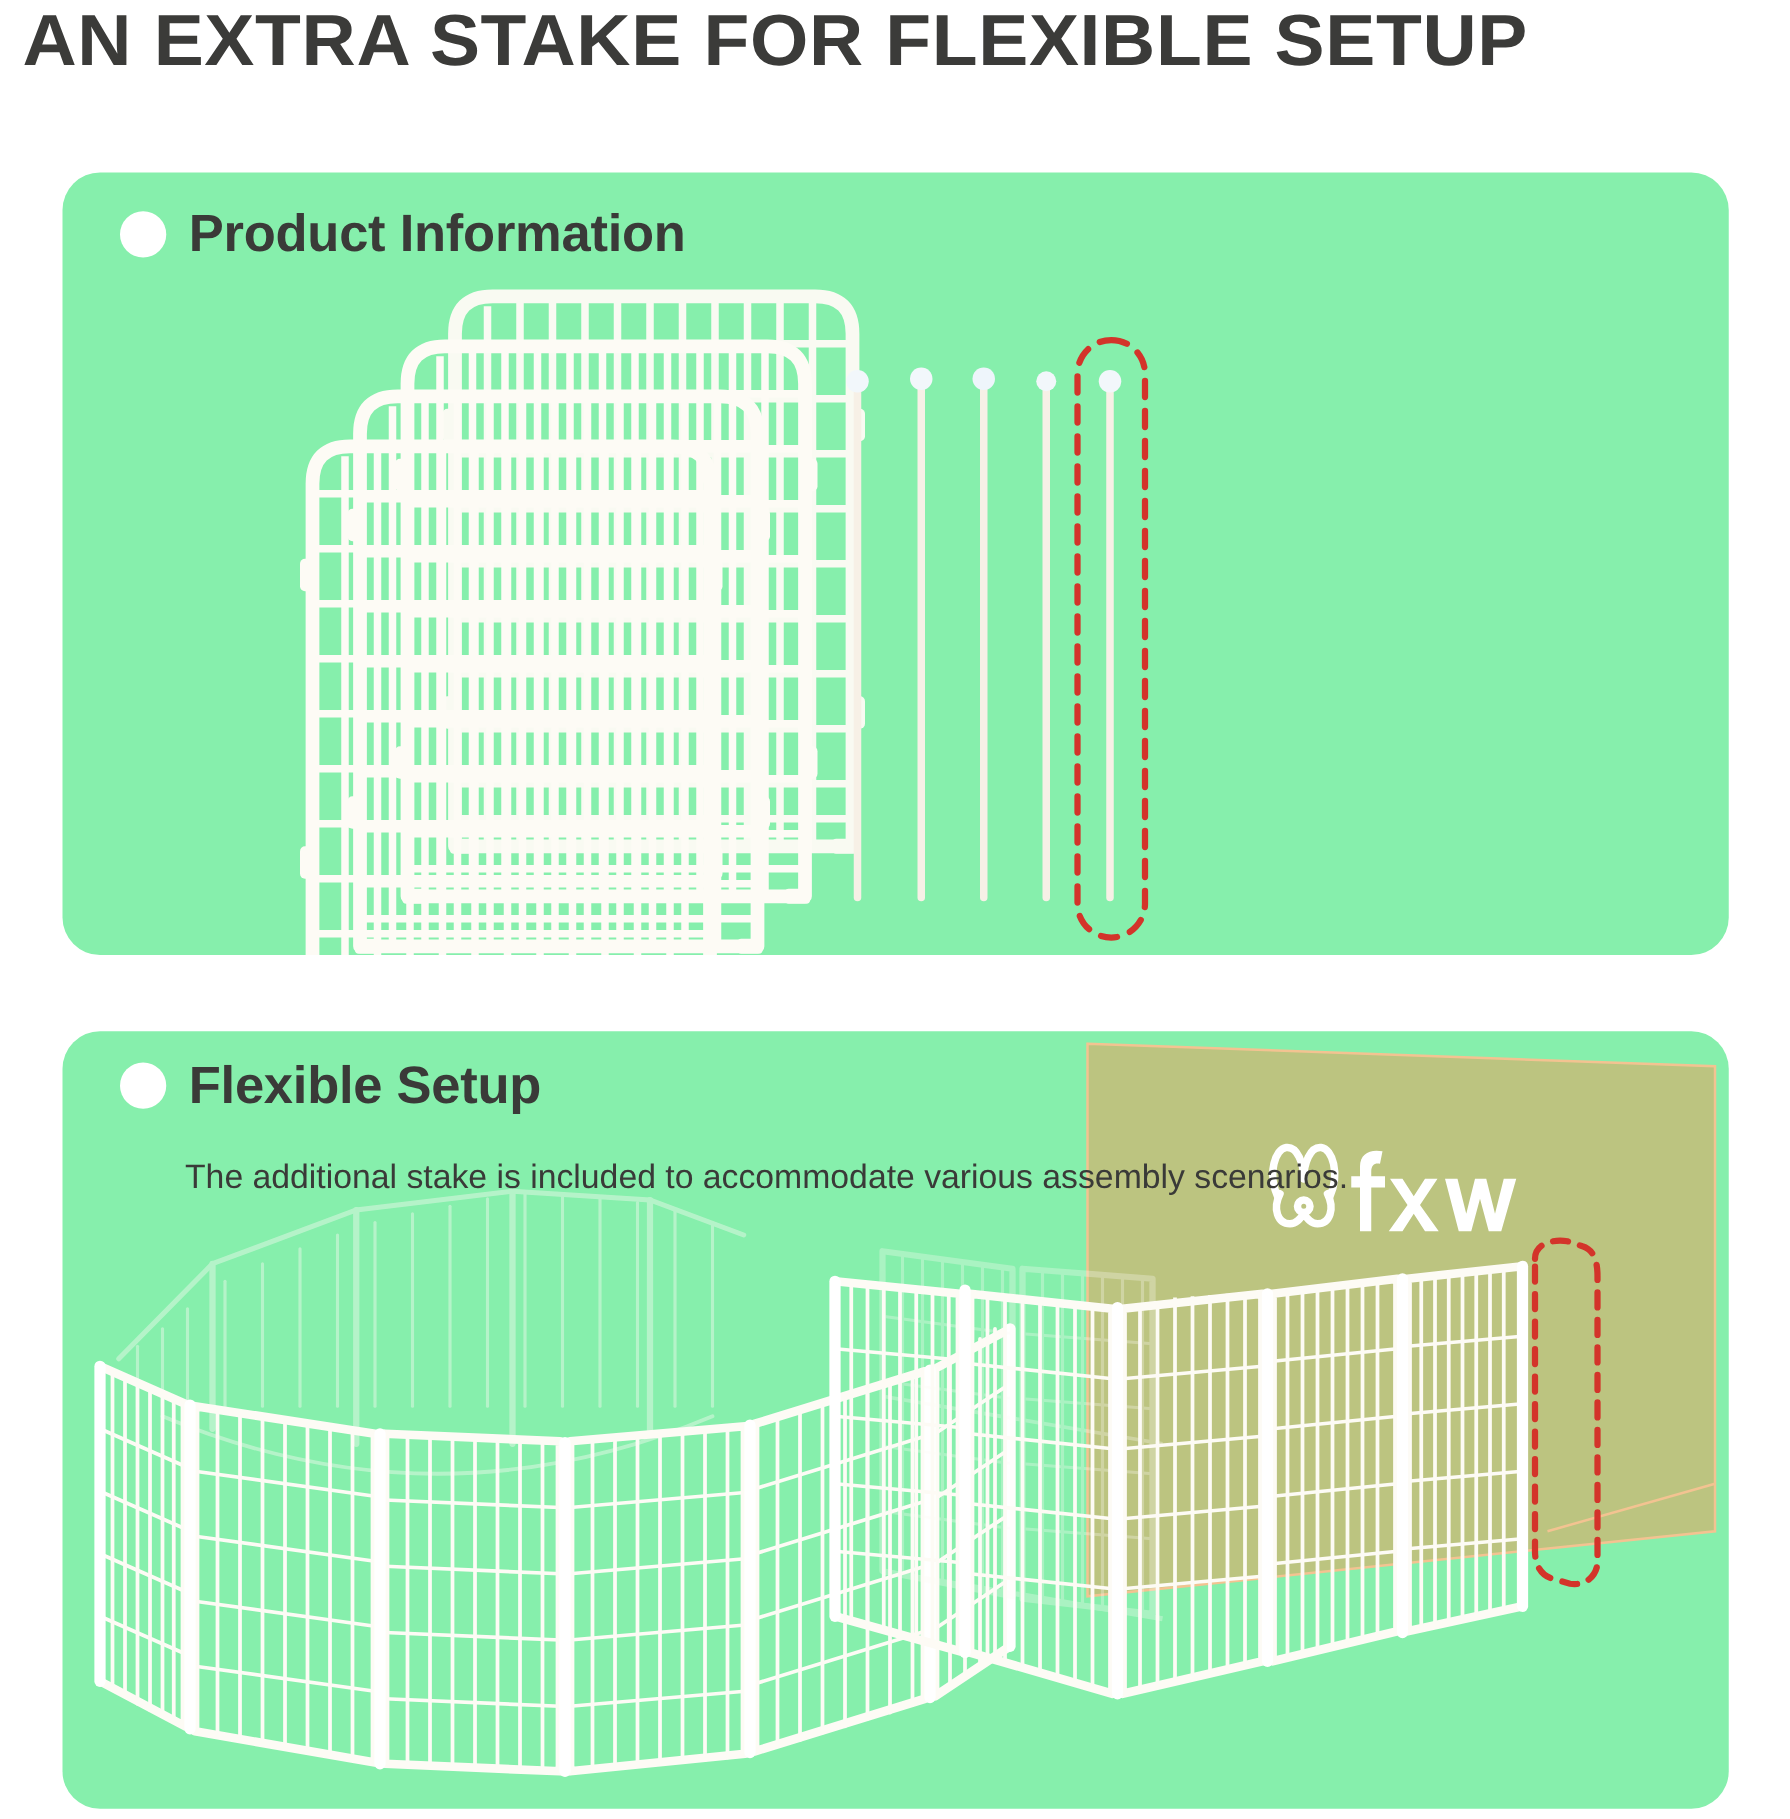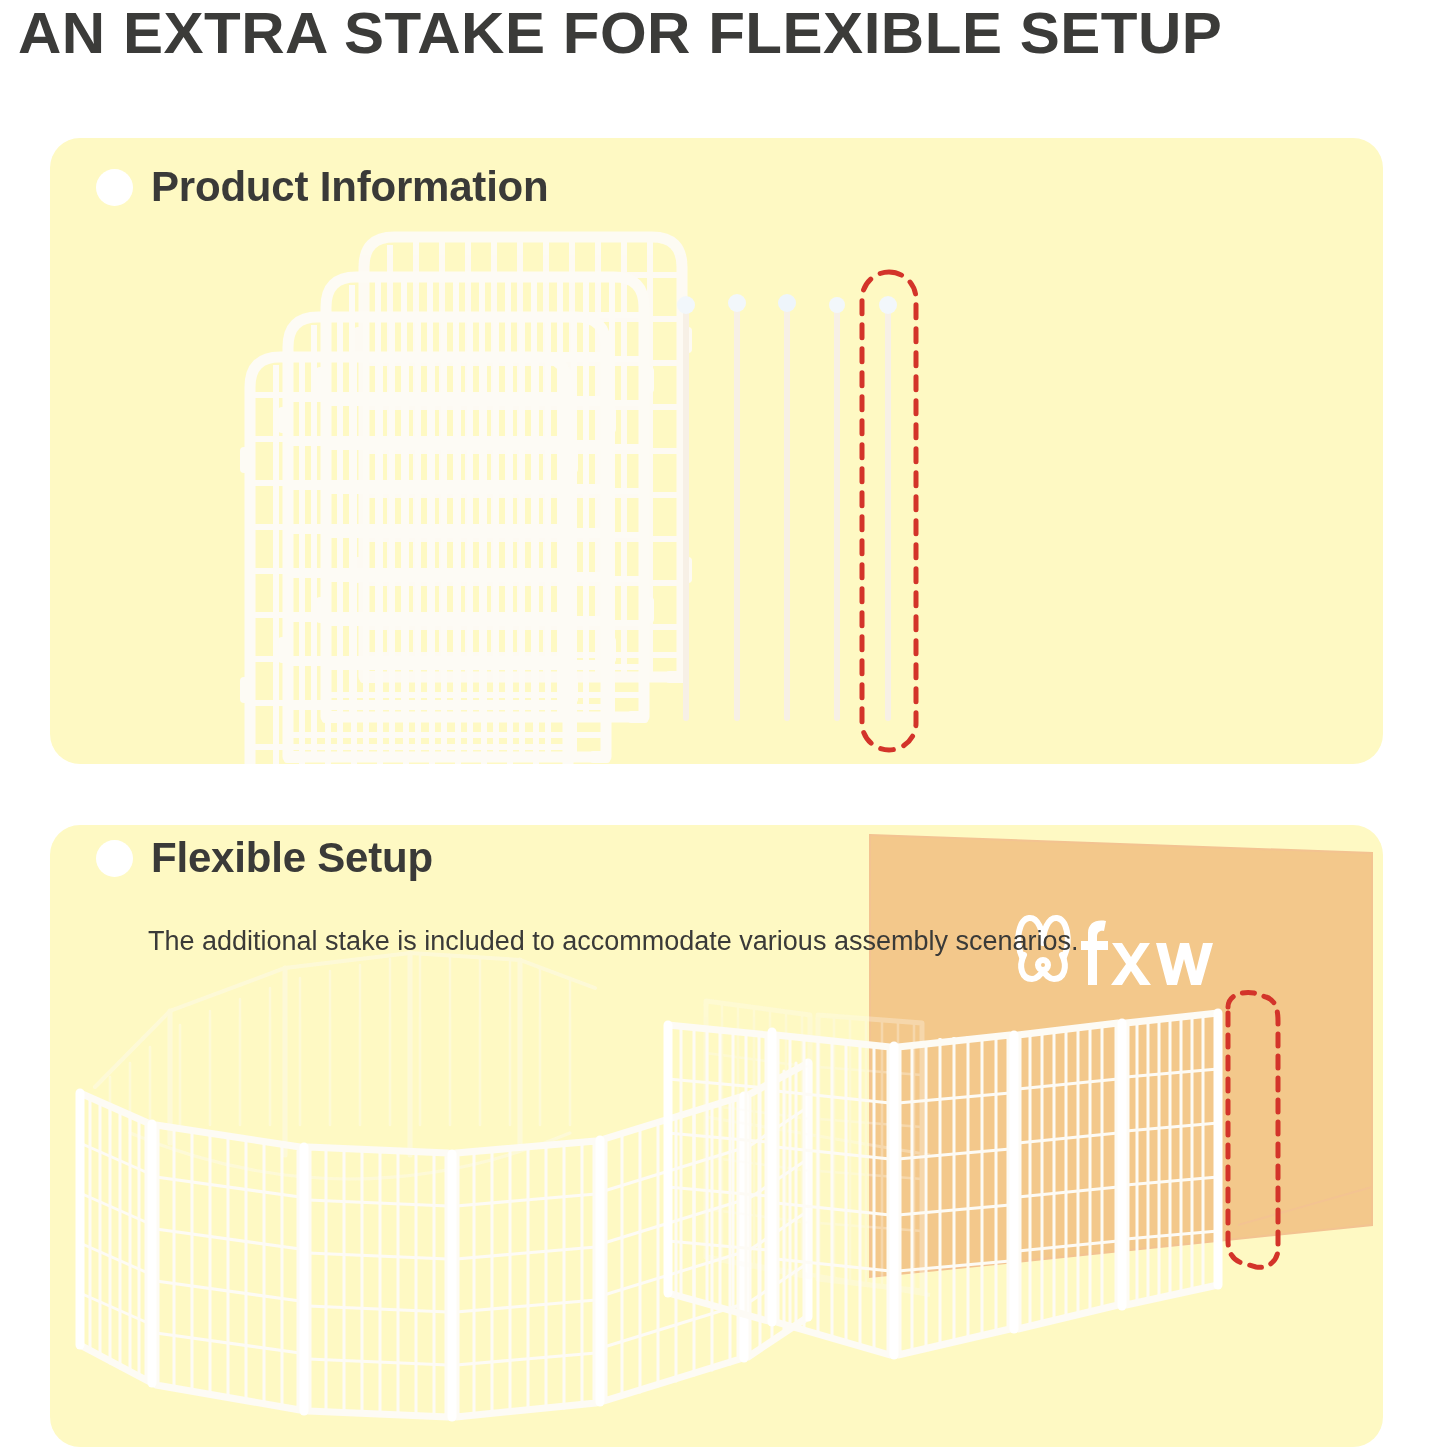--- a/index.html
+++ b/index.html
@@ -30,21 +30,21 @@
     letter-spacing: 0.5px;
     color: #3b3b39;
     white-space: nowrap;
     transform: scaleX(1.035);
     transform-origin: left center;
   }
 
   
   .card {
     position: absolute;
-    background: #fef9c3;
+    background: #86efac;
     border-radius: 30px;
     overflow: hidden;
   }
   #card-product-information {
     left: 50px;
     top: 138px;
     width: 1333px;
     height: 626px;
   }
   #card-flexible-setup {
@@ -78,21 +78,21 @@
   .section-sub {
     position: absolute;
     font-size: 27px;
     font-weight: 400;
     color: #3a3a38;
     white-space: nowrap;
     margin-top: 19px;
   }
 
   #head-product-information { left: 46px; top: 25px; }
-  #head-flexible-setup { left: 46px; top: 9px; }
+  #head-flexible-setup { left: 46px; top: 19px; }
   #sub-flexible-setup { left: 98px; top: 82px; }
 
   
   .illus {
     position: absolute;
     left: 0;
     top: 0;
     width: 100%;
     height: 100%;
     pointer-events: none;

